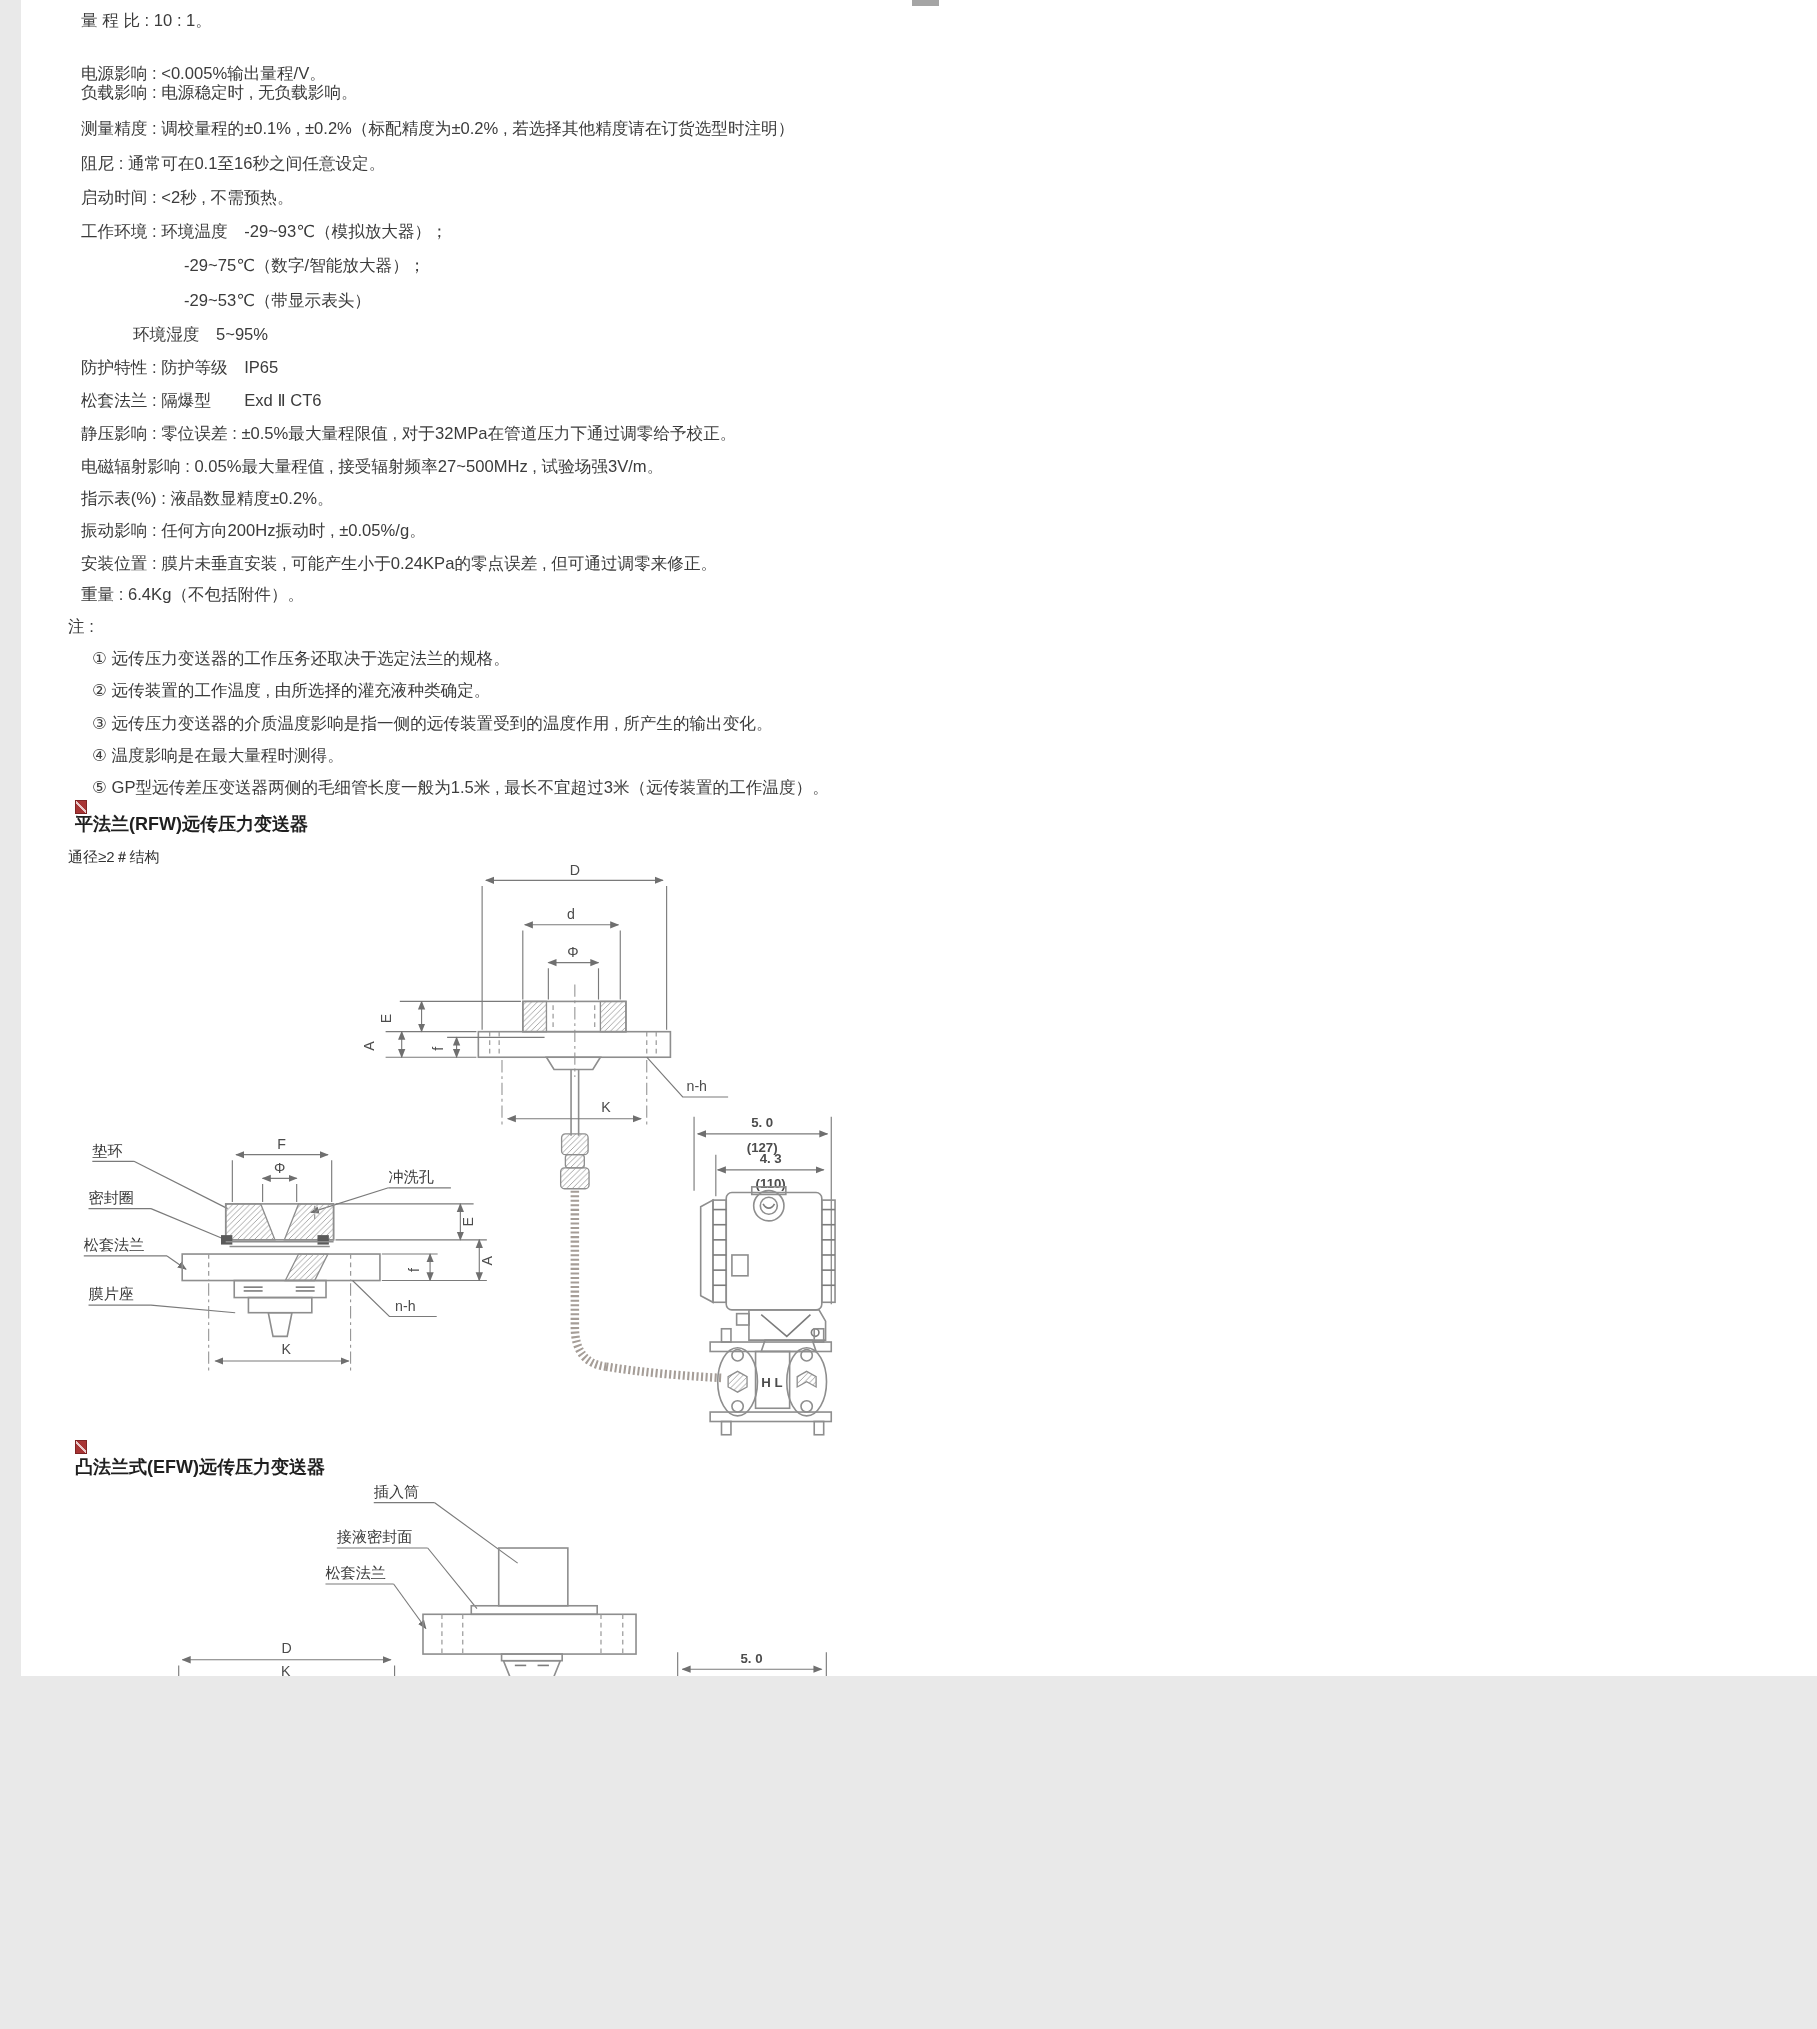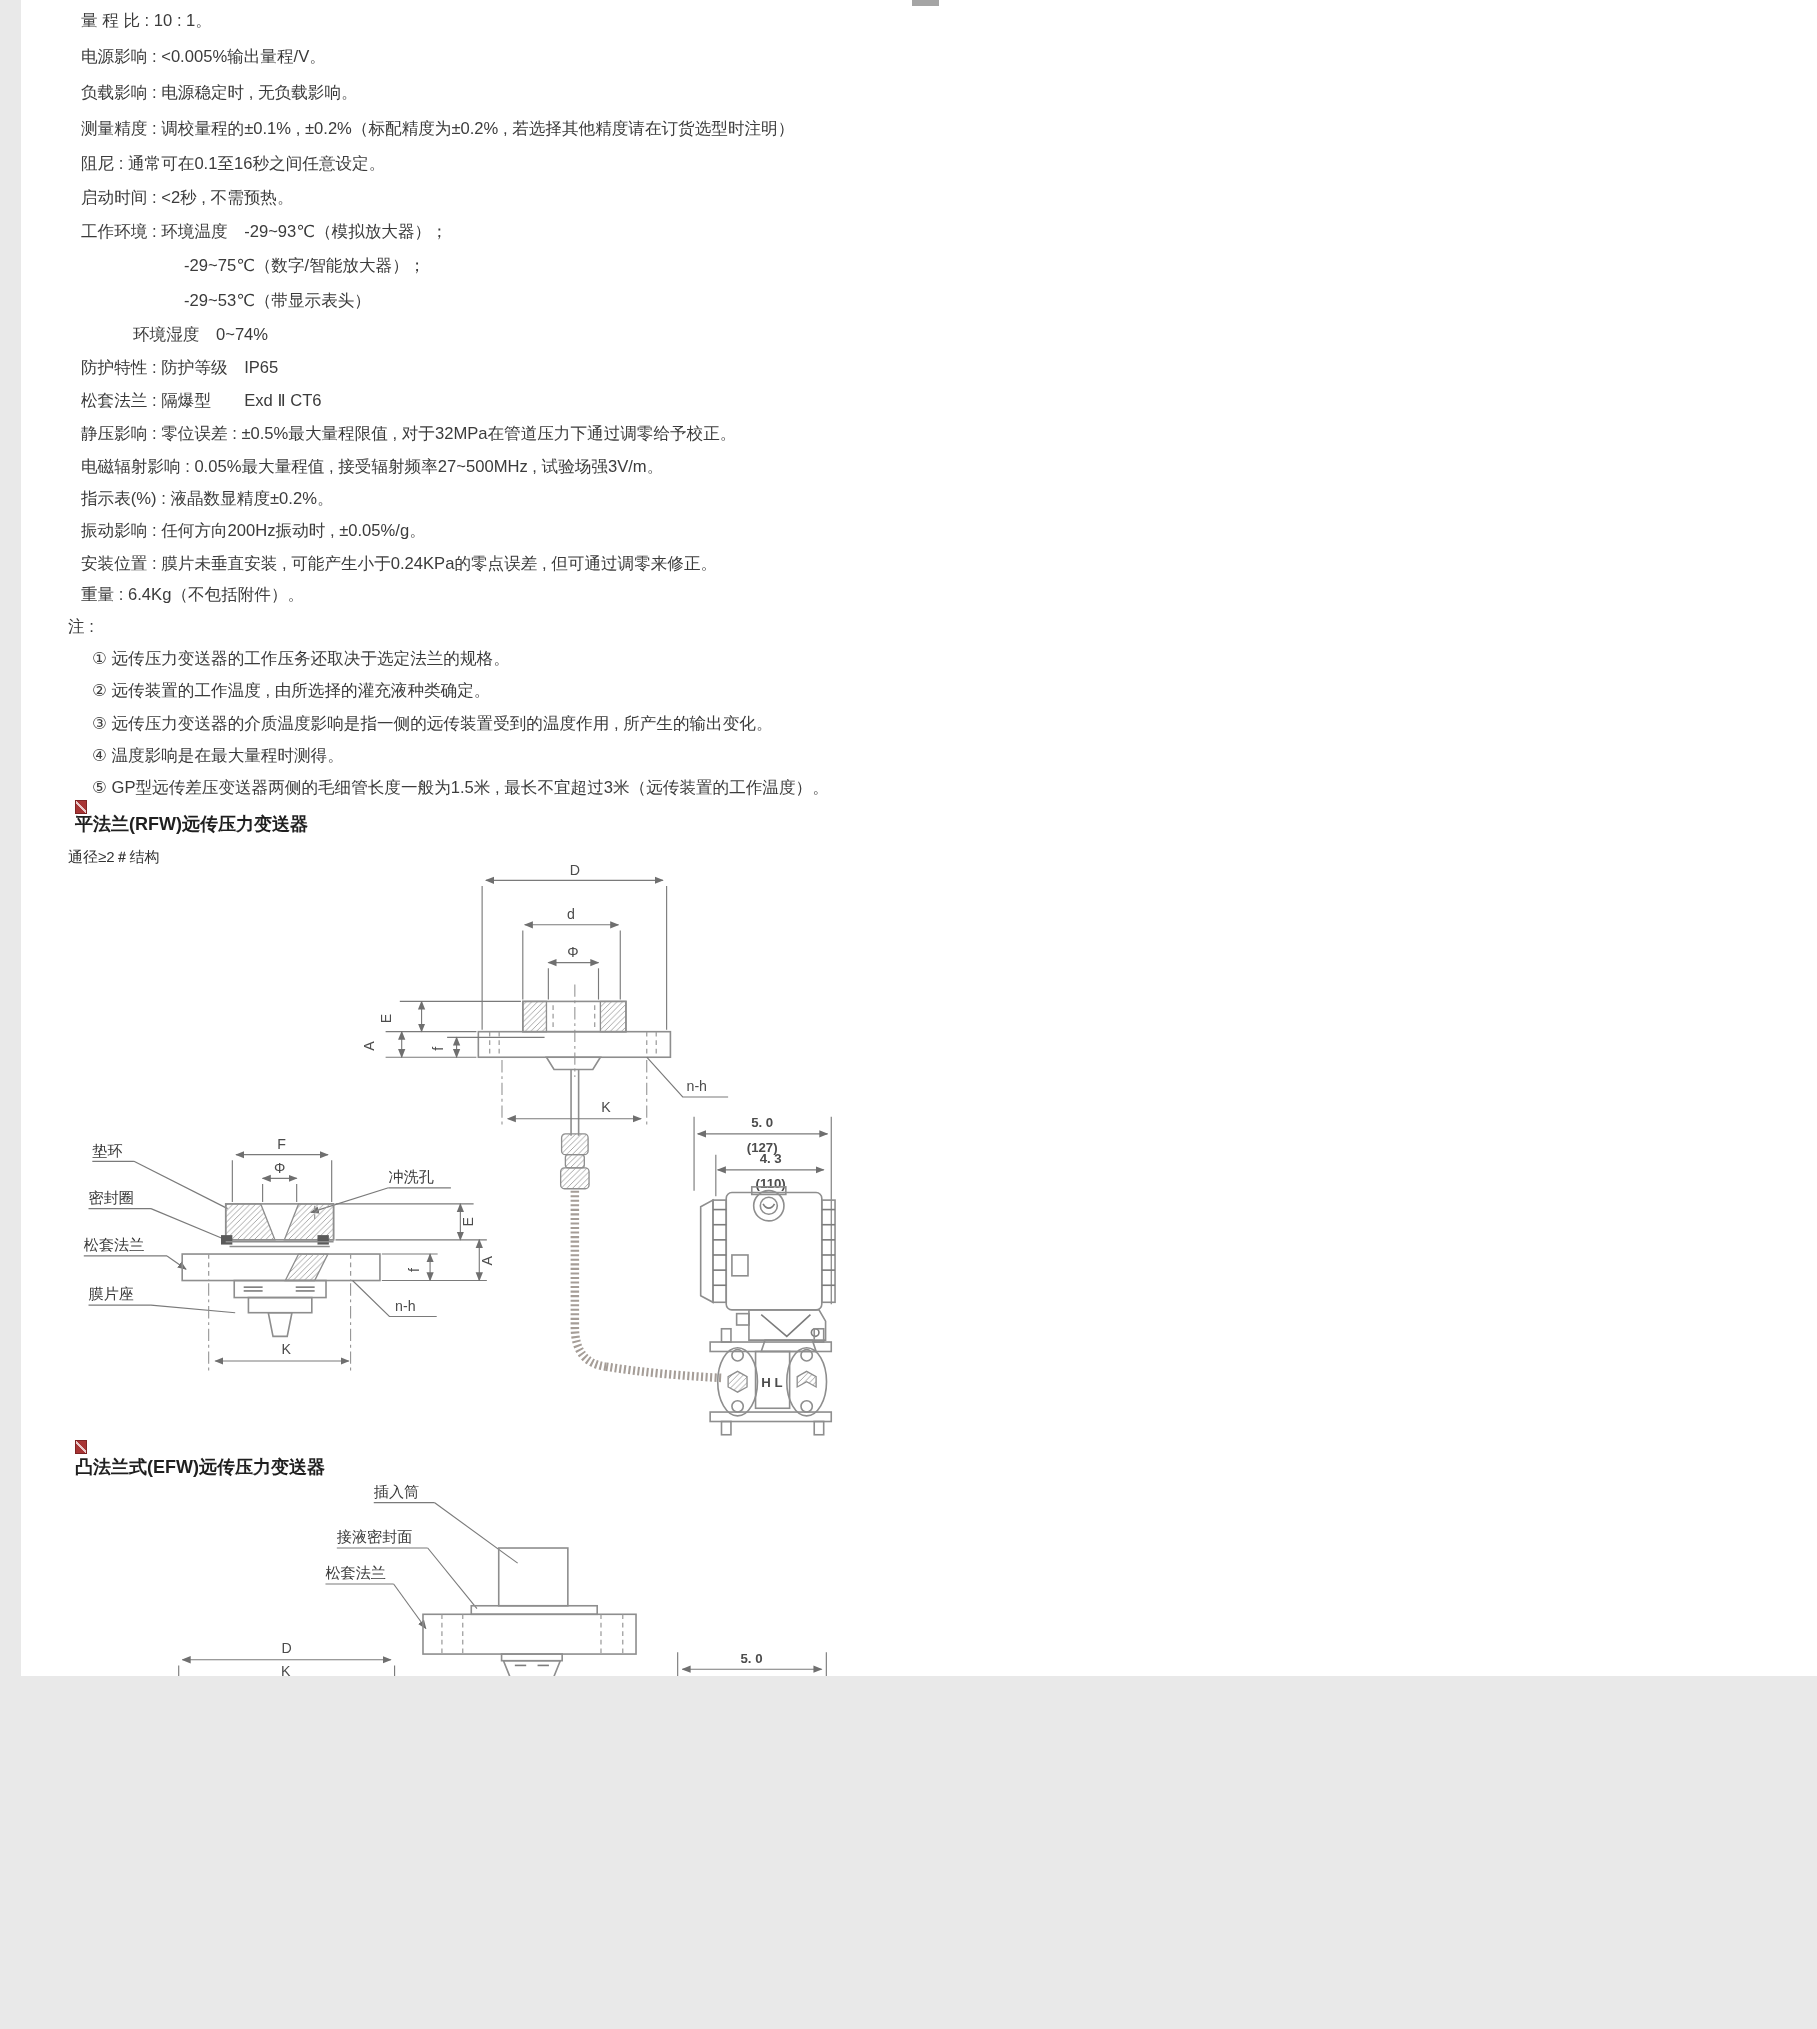--- a/index.html
+++ b/index.html
@@ -27,29 +27,29 @@
   text.cl{font-family:'Liberation Sans','DejaVu Sans',sans-serif;font-size:16px;fill:#3a3a3a;}
 </style>
 </head>
 <body>
 
 <div id="page">
 
   <div class="topfrag" style="left:891px;top:0;width:26.5px;height:5.7px;"></div>
 
   <div class="t" style="left:60px;top:11.4px">量 程 比 : 10 : 1。</div>
-  <div class="t" style="left:60px;top:47px">电源影响 : &lt;0.005%输出量程/V。</div>
+  <div class="t" style="left:60px;top:64px">电源影响 : &lt;0.005%输出量程/V。</div>
   <div class="t" style="left:60px;top:83px">负载影响 : 电源稳定时 , 无负载影响。</div>
   <div class="t" style="left:60px;top:119px">测量精度 : 调校量程的±0.1% , ±0.2%（标配精度为±0.2% , 若选择其他精度请在订货选型时注明）</div>
   <div class="t" style="left:60px;top:154px">阻尼 : 通常可在0.1至16秒之间任意设定。</div>
   <div class="t" style="left:60px;top:188px">启动时间 : &lt;2秒 , 不需预热。</div>
   <div class="t" style="left:60px;top:222px">工作环境 : 环境温度　-29~93℃（模拟放大器）；</div>
   <div class="t" style="left:163px;top:256px">-29~75℃（数字/智能放大器）；</div>
   <div class="t" style="left:163px;top:291px">-29~53℃（带显示表头）</div>
-  <div class="t" style="left:112px;top:325px">环境湿度　0~74%</div>
+  <div class="t" style="left:112px;top:325px">环境湿度　5~95%</div>
   <div class="t" style="left:60px;top:358px">防护特性 : 防护等级　IP65</div>
   <div class="t" style="left:60px;top:391px">松套法兰 : 隔爆型　　Exd Ⅱ CT6</div>
   <div class="t" style="left:60px;top:424px">静压影响 : 零位误差 : ±0.5%最大量程限值 , 对于32MPa在管道压力下通过调零给予校正。</div>
   <div class="t" style="left:60px;top:457px">电磁辐射影响 : 0.05%最大量程值 , 接受辐射频率27~500MHz , 试验场强3V/m。</div>
   <div class="t" style="left:60px;top:489px">指示表(%) : 液晶数显精度±0.2%。</div>
   <div class="t" style="left:60px;top:521px">振动影响 : 任何方向200Hz振动时 , ±0.05%/g。</div>
   <div class="t" style="left:60px;top:554px">安装位置 : 膜片未垂直安装 , 可能产生小于0.24KPa的零点误差 , 但可通过调零来修正。</div>
   <div class="t" style="left:60px;top:585px">重量 : 6.4Kg（不包括附件）。</div>
 
   <div class="t" style="left:47px;top:617px">注 :</div>

